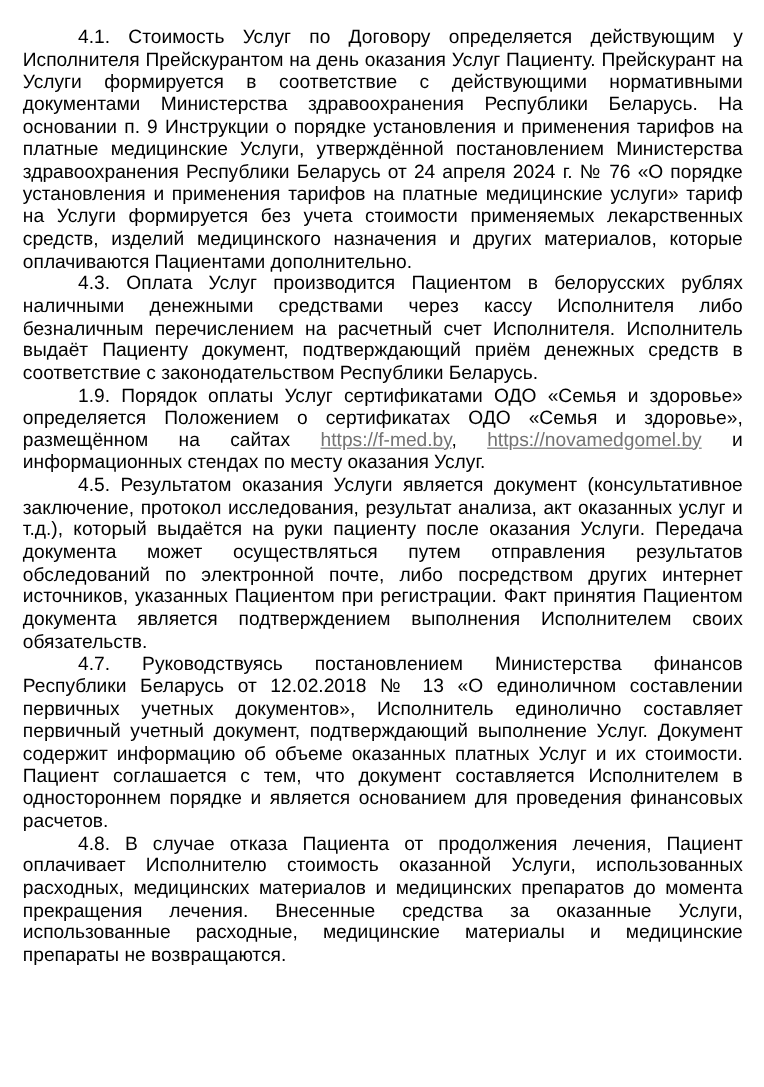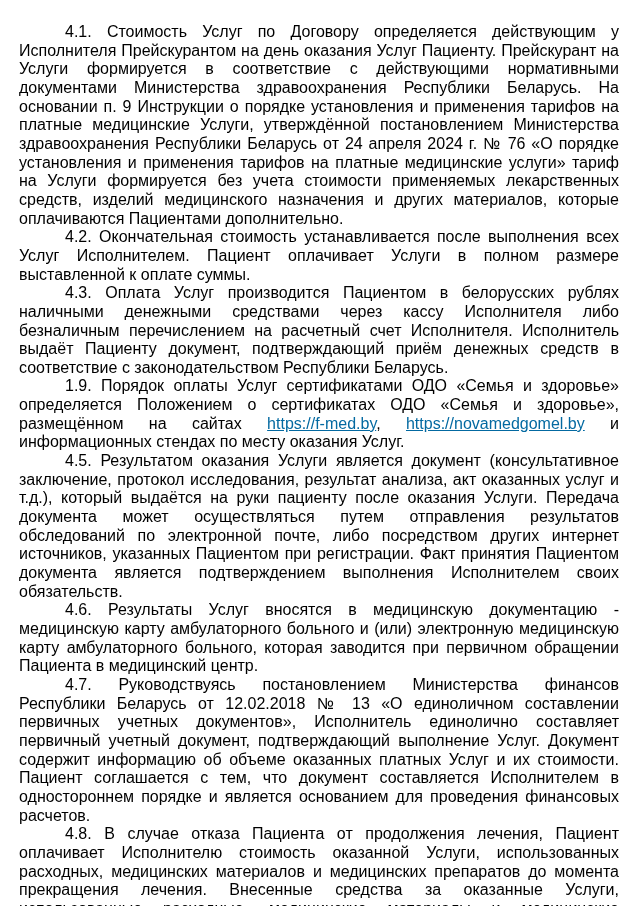--- a/index.html
+++ b/index.html
@@ -23,30 +23,28 @@
     font-size: 16px;
     line-height: 18.65px;
     text-align: justify;
   }
   .page p {
     margin: 0;
     padding: 0;
     text-indent: 46px;
   }
   a.doc-link {
-    color: #0369a1;
+    color: #737373;
     text-decoration: underline;
     cursor: pointer;
   }
 </style>
 </head>
 <body>
 
 <div class="page">
   <p>4.1. Стоимость Услуг по Договору определяется действующим у Исполнителя Прейскурантом на день оказания Услуг Пациенту. Прейскурант на Услуги формируется в соответствие с действующими нормативными документами Министерства здравоохранения Республики Беларусь. На основании п. 9 Инструкции о порядке установления и применения тарифов на платные медицинские Услуги, утверждённой постановлением Министерства здравоохранения Республики Беларусь от 24 апреля 2024 г. № 76 «О порядке установления и применения тарифов на платные медицинские услуги» тариф на Услуги формируется без учета стоимости применяемых лекарственных средств, изделий медицинского назначения и других материалов, которые оплачиваются Пациентами дополнительно.</p>
-  <p>4.2. Окончательная стоимость устанавливается после выполнения всех Услуг Исполнителем. Пациент оплачивает Услуги в полном размере выставленной к оплате суммы.</p>
   <p>4.3. Оплата Услуг производится Пациентом в белорусских рублях наличными денежными средствами через кассу Исполнителя либо безналичным перечислением на расчетный счет Исполнителя. Исполнитель выдаёт Пациенту документ, подтверждающий приём денежных средств в соответствие с законодательством Республики Беларусь.</p>
   <p><span>1.9. Порядок оплаты Услуг сертификатами ОДО «Семья и здоровье» определяется Положением о сертификатах ОДО «Семья и здоровье», размещённом на сайтах </span><a class="doc-link">https://f-med.by</a><span>, </span><a class="doc-link">https://novamedgomel.by</a><span> и информационных стендах по месту оказания Услуг.</span></p>
   <p>4.5. Результатом оказания Услуги является документ (консультативное заключение, протокол исследования, результат анализа, акт оказанных услуг и т.д.), который выдаётся на руки пациенту после оказания Услуги.  Передача документа может осуществляться путем отправления результатов обследований по электронной почте, либо посредством других интернет источников, указанных Пациентом при регистрации. Факт принятия Пациентом документа является подтверждением выполнения Исполнителем своих обязательств.</p>
-  <p>4.6. Результаты Услуг вносятся в медицинскую документацию - медицинскую карту амбулаторного больного и (или) электронную медицинскую карту амбулаторного больного, которая заводится при первичном обращении Пациента в медицинский центр.</p>
   <p>4.7. Руководствуясь постановлением Министерства финансов Республики Беларусь от 12.02.2018 № 13 «О единоличном составлении первичных учетных документов», Исполнитель единолично составляет первичный учетный документ, подтверждающий выполнение Услуг. Документ содержит информацию об объеме оказанных платных Услуг и их стоимости. Пациент соглашается с тем, что документ составляется Исполнителем в одностороннем порядке и является основанием для проведения финансовых расчетов.</p>
   <p>4.8. В случае отказа Пациента от продолжения лечения, Пациент оплачивает Исполнителю стоимость оказанной Услуги, использованных расходных, медицинских материалов и медицинских препаратов до момента прекращения лечения. Внесенные средства за оказанные Услуги, использованные расходные, медицинские материалы и медицинские препараты не возвращаются.</p>
 </div>
 
 </body></html>

